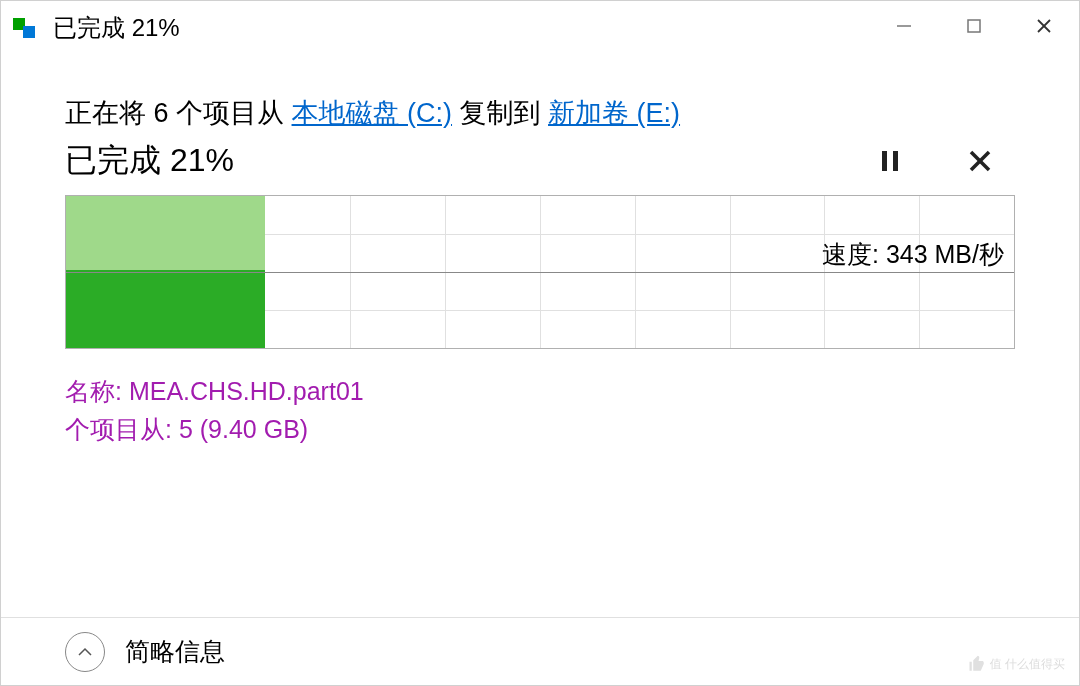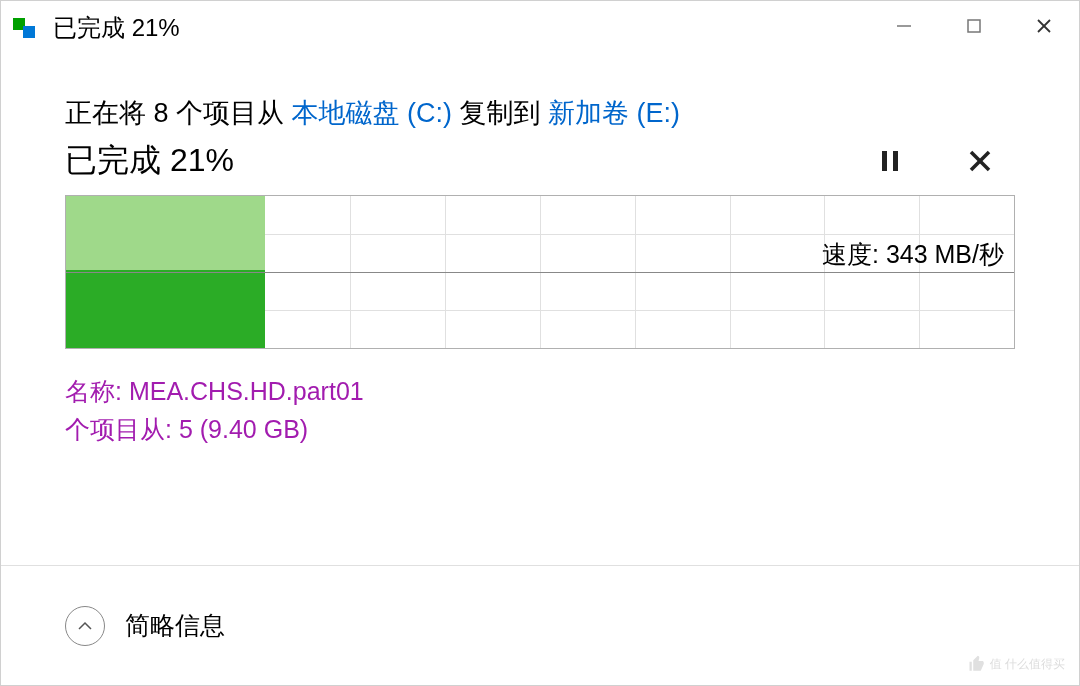--- a/index.html
+++ b/index.html
@@ -50,20 +50,21 @@
     .content {
       padding: 40px 64px 0 64px;
     }
     .copy-line {
       font-size: 27px;
       color: #000;
       margin-bottom: 8px;
     }
     .copy-line .link {
       color: #0066cc;
+      text-decoration: underline;
     }
     .progress-row {
       display: flex;
       align-items: center;
       justify-content: space-between;
       margin-bottom: 12px;
     }
     .progress-text {
       font-size: 32px;
       color: #000;
@@ -133,21 +134,21 @@
       font-size: 25px;
       color: #a21caf;
       line-height: 1.5;
     }
     .footer {
       position: absolute;
       bottom: 0;
       left: 0;
       right: 0;
       border-top: 1px solid #e0e0e0;
-      height: 120px;
+      height: 68px;
       display: flex;
       align-items: center;
       padding-left: 64px;
       gap: 20px;
     }
     .chevron-btn {
       width: 40px;
       height: 40px;
       border: 1px solid #888;
       border-radius: 50%;
@@ -204,21 +205,21 @@
     <svg width="18" height="18" viewBox="0 0 18 18">
         <line x1="3" y1="3" x2="15" y2="15" stroke="#333" stroke-width="1.8"></line>
         <line x1="15" y1="3" x2="3" y2="15" stroke="#333" stroke-width="1.8"></line>
       </svg>
   </div>
 </div>
 
 <div class="content">
 
   <div class="copy-line">
-    <span>正在将 8 个项目从 </span><span class="link">本地磁盘 (C:)</span><span> 复制到 </span><span class="link">新加卷 (E:)</span>
+    <span>正在将 6 个项目从 </span><span class="link">本地磁盘 (C:)</span><span> 复制到 </span><span class="link">新加卷 (E:)</span>
   </div>
 
   <div class="progress-row">
     <div class="progress-text">已完成 21%</div>
     <div class="progress-actions">
       <div class="action-btn">
         <svg width="20" height="24" viewBox="0 0 20 24">
           <rect x="2" y="2" width="5" height="20" fill="#222"></rect>
           <rect x="13" y="2" width="5" height="20" fill="#222"></rect>
         </svg>

